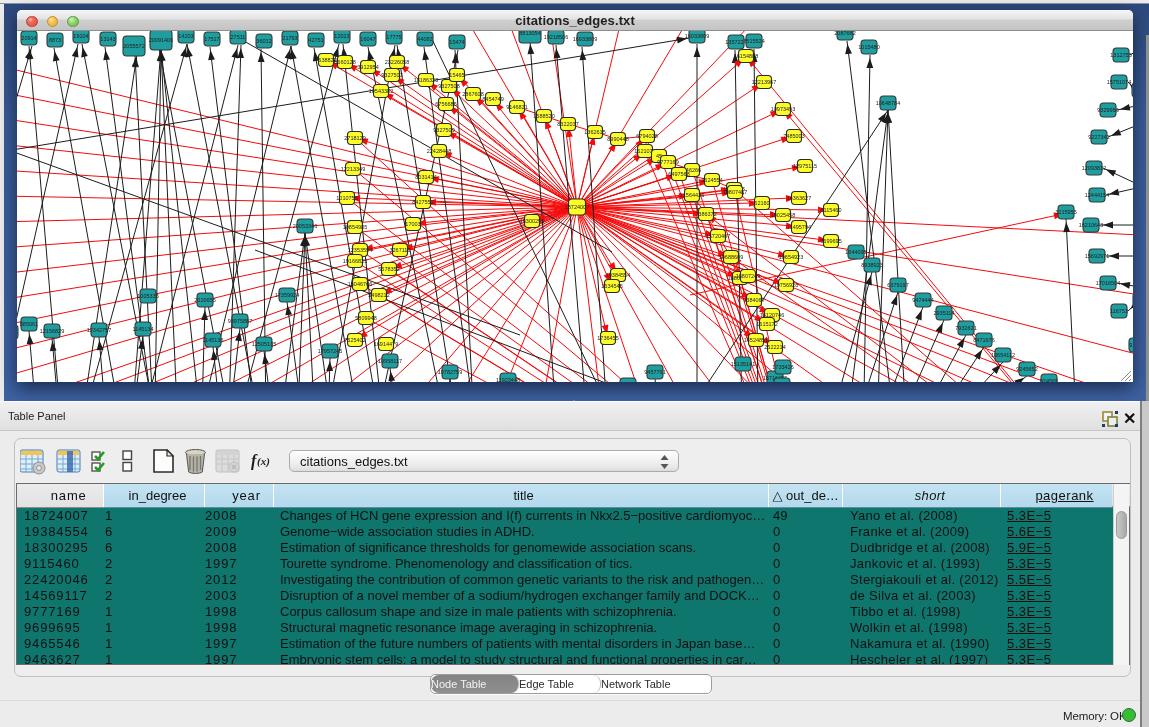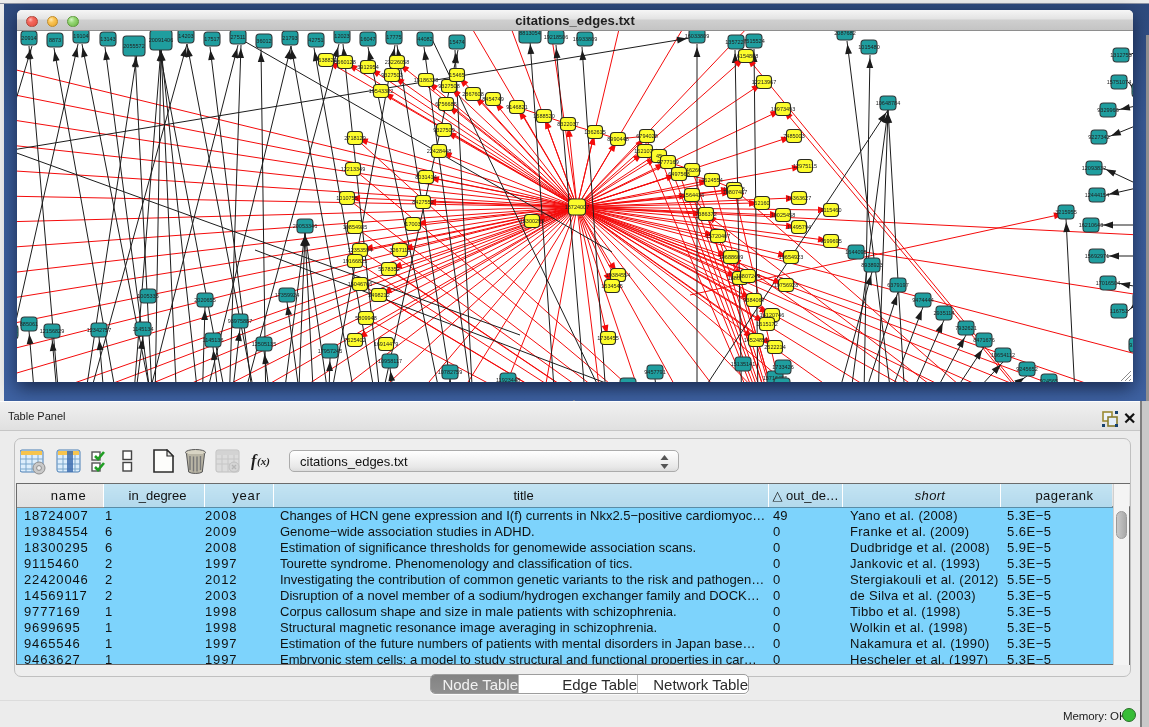--- a/index.html
+++ b/index.html
@@ -11,35 +11,35 @@
 #title{left:17px;top:13px;width:1116px;text-align:center;font-size:13px;font-weight:bold;color:#1f1f1f;letter-spacing:.1px;}
 .tl{top:15.5px;width:11.5px;height:11.5px;border-radius:50%;}
 #tlr{left:26px;background:radial-gradient(circle at 35% 30%,#ffb9b4 0%,#f4695f 30%,#e04a3a 100%);border:.5px solid #b04337;}
 #tly{left:46.5px;background:radial-gradient(circle at 35% 30%,#ffe9b0 0%,#fac455 35%,#e6a42a 100%);border:.5px solid #c08b27;}
 #tlg{left:67px;background:radial-gradient(circle at 35% 30%,#d2f5c3 0%,#97d877 35%,#67b33f 100%);border:.5px solid #5d9a3a;}
 #graphclip{left:17px;top:31px;width:1116px;height:351px;overflow:hidden;background:#fff;}
 #notch{left:569px;top:400px;width:0;height:0;border-left:5px solid transparent;border-right:5px solid transparent;border-bottom:4px solid #9a9a8c;}
 #panelbar{left:0;top:401px;width:1149px;height:30px;background:linear-gradient(180deg,#f0f0f0,#e0e0e0);border-top:1px solid #fdfdfd;border-bottom:1px solid #c6c6c6;}
 #panelbar span{position:absolute;left:8px;top:8px;font-size:11px;color:#1d1d1d;}
 #container{left:14px;top:438px;width:1117px;height:239px;background:#eeeeee;border:1px solid #c0c0c0;border-radius:7px;}
-#tbl{left:16px;top:483px;width:1114px;height:182px;border:1px solid #6b6b6b;background:#7dd3fc;overflow:hidden;}
+#tbl{left:16px;top:483px;width:1114px;height:182px;border:1px solid #6b6b6b;background:#0f766e;overflow:hidden;}
 table{border-collapse:collapse;table-layout:fixed;width:1112px;font-size:13px;}
 th{height:23px;background:linear-gradient(180deg,#c3e3f2,#b3d9ec);font-weight:normal;font-size:13px;color:#111;border-right:1px solid #fff;border-bottom:1px solid #5a8ca6;position:relative;}
 th.g{background:linear-gradient(180deg,#ebebeb,#e2e2e2);border-bottom:1px solid #8c8c8c;}
 td{height:16px;white-space:nowrap;overflow:hidden;color:#111;font-size:13px;padding:0;}
 .c1{width:86px;padding-left:7px;letter-spacing:.85px;}.c2{width:101px;padding-left:2px;}.c3{width:69px;padding-left:1px;letter-spacing:.85px;}
-.c4{width:495px;padding-left:7px;}.c5{width:74px;padding-left:5px;}.c6{width:158px;padding-left:8px;letter-spacing:.3px;}.c7{width:117px;padding-left:7px;letter-spacing:.5px;}.c8{width:35px;}
+.c4{width:495px;padding-left:7px;}.c5{width:74px;padding-left:5px;}.c6{width:158px;padding-left:8px;letter-spacing:.3px;}.c7{width:117px;padding-left:7px;letter-spacing:.5px;text-decoration:underline;}.c8{width:35px;}
 th.c1{padding-left:18px;}th.c2{padding-left:8px;}th.c3{padding-left:16px;}th.c4{padding-left:6px;}th.c6{padding-left:18px;font-style:italic;}th.c7{padding-left:12px;}
 th.c8{background:#fff;border-right:none;}
 #vsb{left:1113px;top:484px;width:16px;height:181px;background:#f4f4f4;border-left:1px solid #cfcfcf;}
 #vsbthumb{left:1115.5px;top:511px;width:11px;height:28px;background:linear-gradient(90deg,#c9c9c9,#a8a8a8);border-radius:6px;border:1px solid #9a9a9a;}
 #hdrcorner{left:1112px;top:484px;width:18px;height:23px;background:linear-gradient(180deg,#ebebeb,#e0e0e0);border-bottom:1px solid #8c8c8c;}
 #tabs{left:430px;top:674px;height:20px;display:flex;border:1px solid #9d9d9d;border-radius:5px;overflow:hidden;background:#fff;box-shadow:0 1px 0 rgba(255,255,255,.8);}
-.tab{font-size:15px;color:#2b2b2b;text-align:right;line-height:19px;border-right:1px solid #b8b8b8;}
-.tw1{width:88px;}.tw2{width:95px;margin-left:24px;}.tw3{width:110px;}
+.tab{font-size:11px;color:#2b2b2b;text-align:left;line-height:19px;border-right:1px solid #b8b8b8;border-radius:8px;}
+.tw1{width:88px;}.tw2{width:82px;}.tw3{width:110px;}
 .tabsel{background:linear-gradient(180deg,#838383,#8f8f8f);color:#f2f2f2;}
 #statusline{left:0;top:700px;width:1149px;height:1px;background:#dcdcdc;}
 #mem{left:1063px;top:710px;font-size:11.5px;color:#1c1c1c;letter-spacing:-0.1px;}
 #memdot{left:1122px;top:708px;width:14px;height:14px;border-radius:50%;background:#36bd36;border:1.5px solid #2c6e2c;}
 #rightstrip{left:1146px;top:35px;width:3px;height:366px;background:#8f8f8f;}
 #rightstrip2{left:1140px;top:401px;width:9px;height:326px;background:#c9c9c9;border-left:2px solid #7f7f7f;}
 #toolbar{left:20px;top:449px;height:26px;}
 #combo{left:289px;top:450px;width:390px;height:22px;border:1px solid #ababab;border-radius:5px;background:linear-gradient(180deg,#ffffff,#e8e8e8 80%,#dcdcdc);}
 #combo span{position:absolute;left:10px;top:3px;font-size:13px;color:#111;}
 #floaticon{left:1102px;top:411px;}

